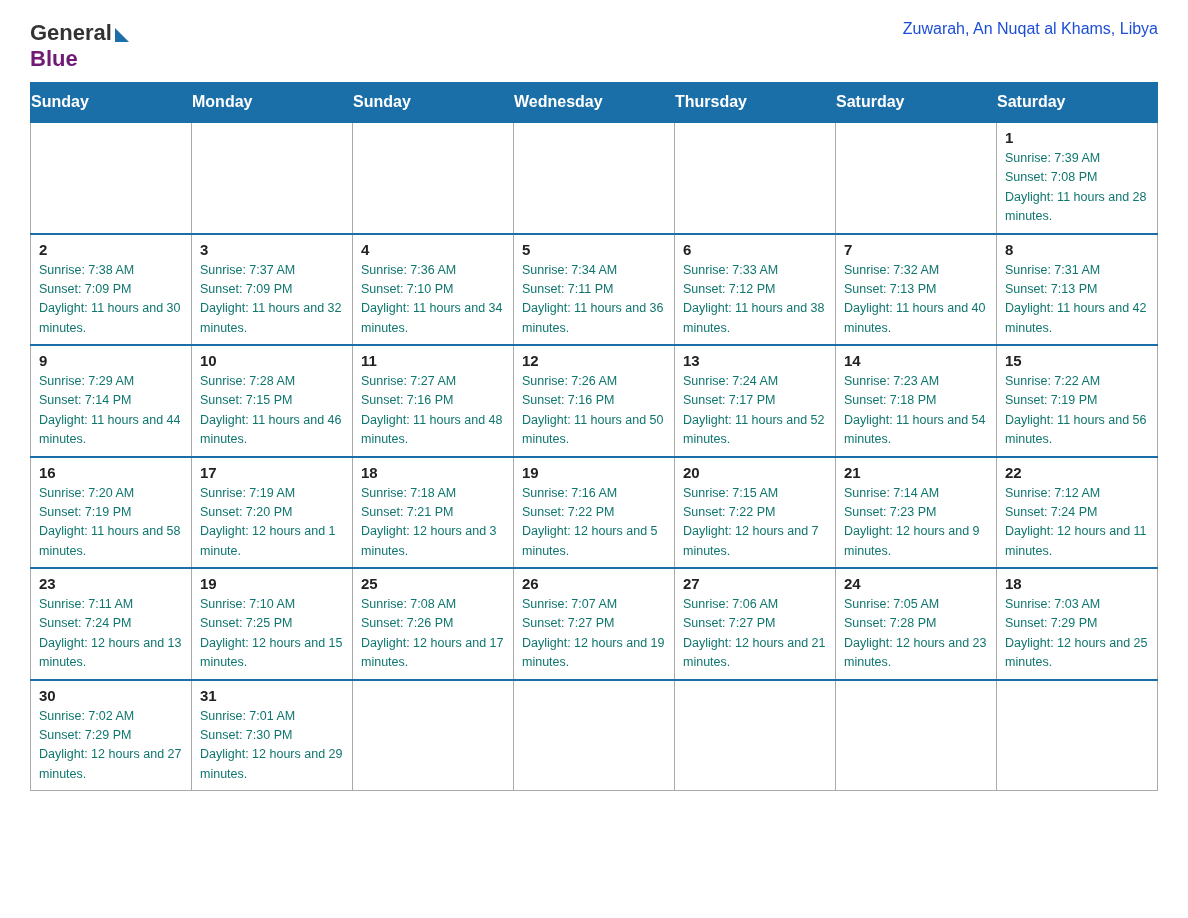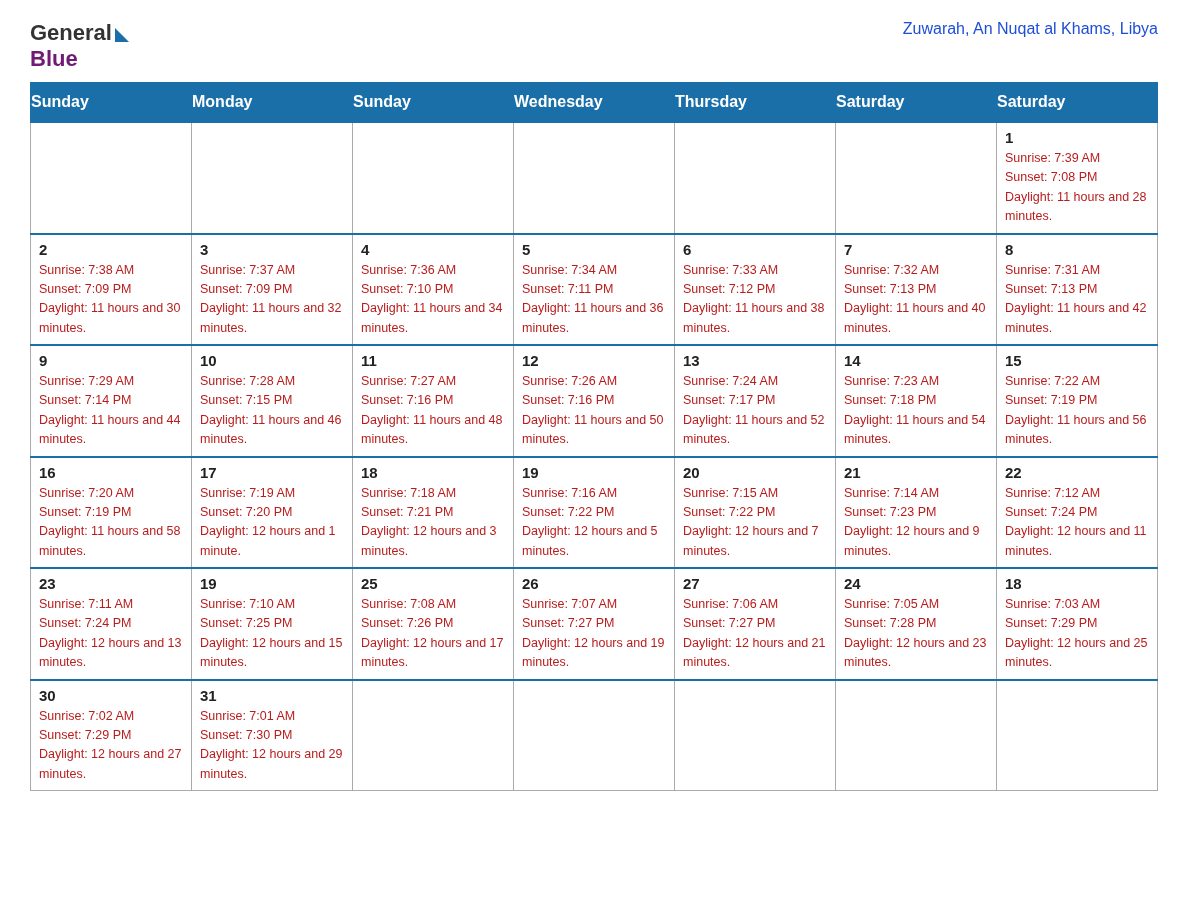--- a/index.html
+++ b/index.html
@@ -82,21 +82,21 @@
     }
     .day-number {
       font-size: 15px;
       font-weight: bold;
       color: #222;
       display: block;
       margin-bottom: 3px;
     }
     .day-info {
       font-size: 12.5px;
-      color: #b91c1c;
+      color: #0f766e;
       line-height: 1.55;
     }
     .top-border-blue {
       border-top: 2px solid #1a6fa8 !important;
     }
   </style>
 </head>
 <body>
 
 <div class="header">

